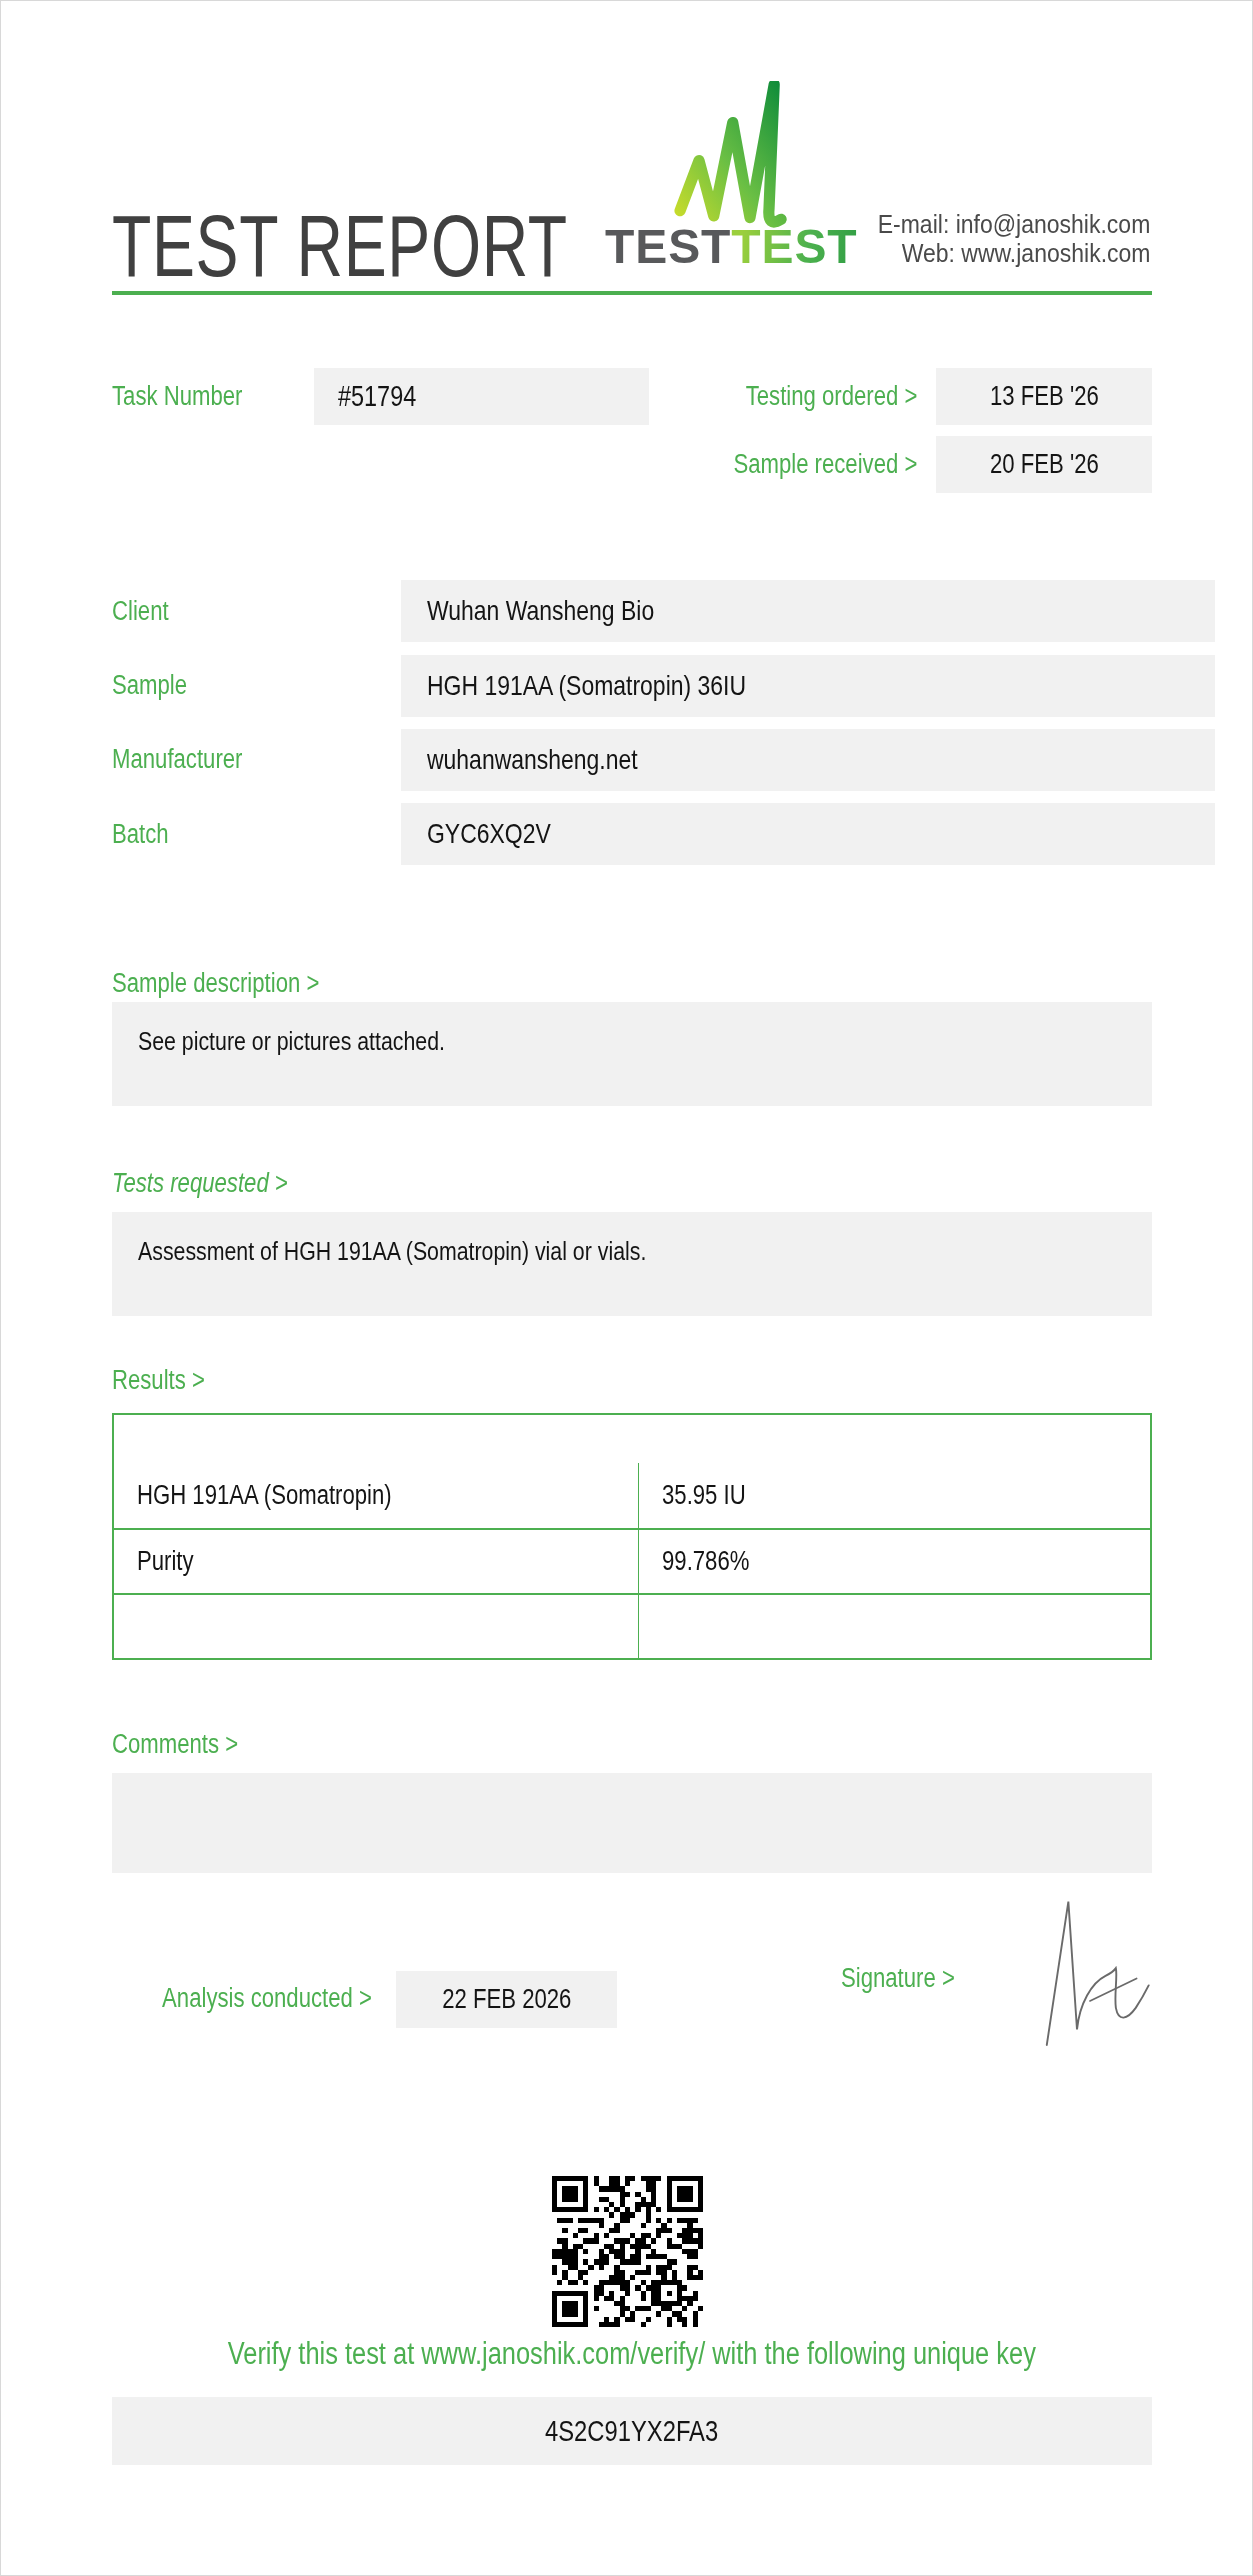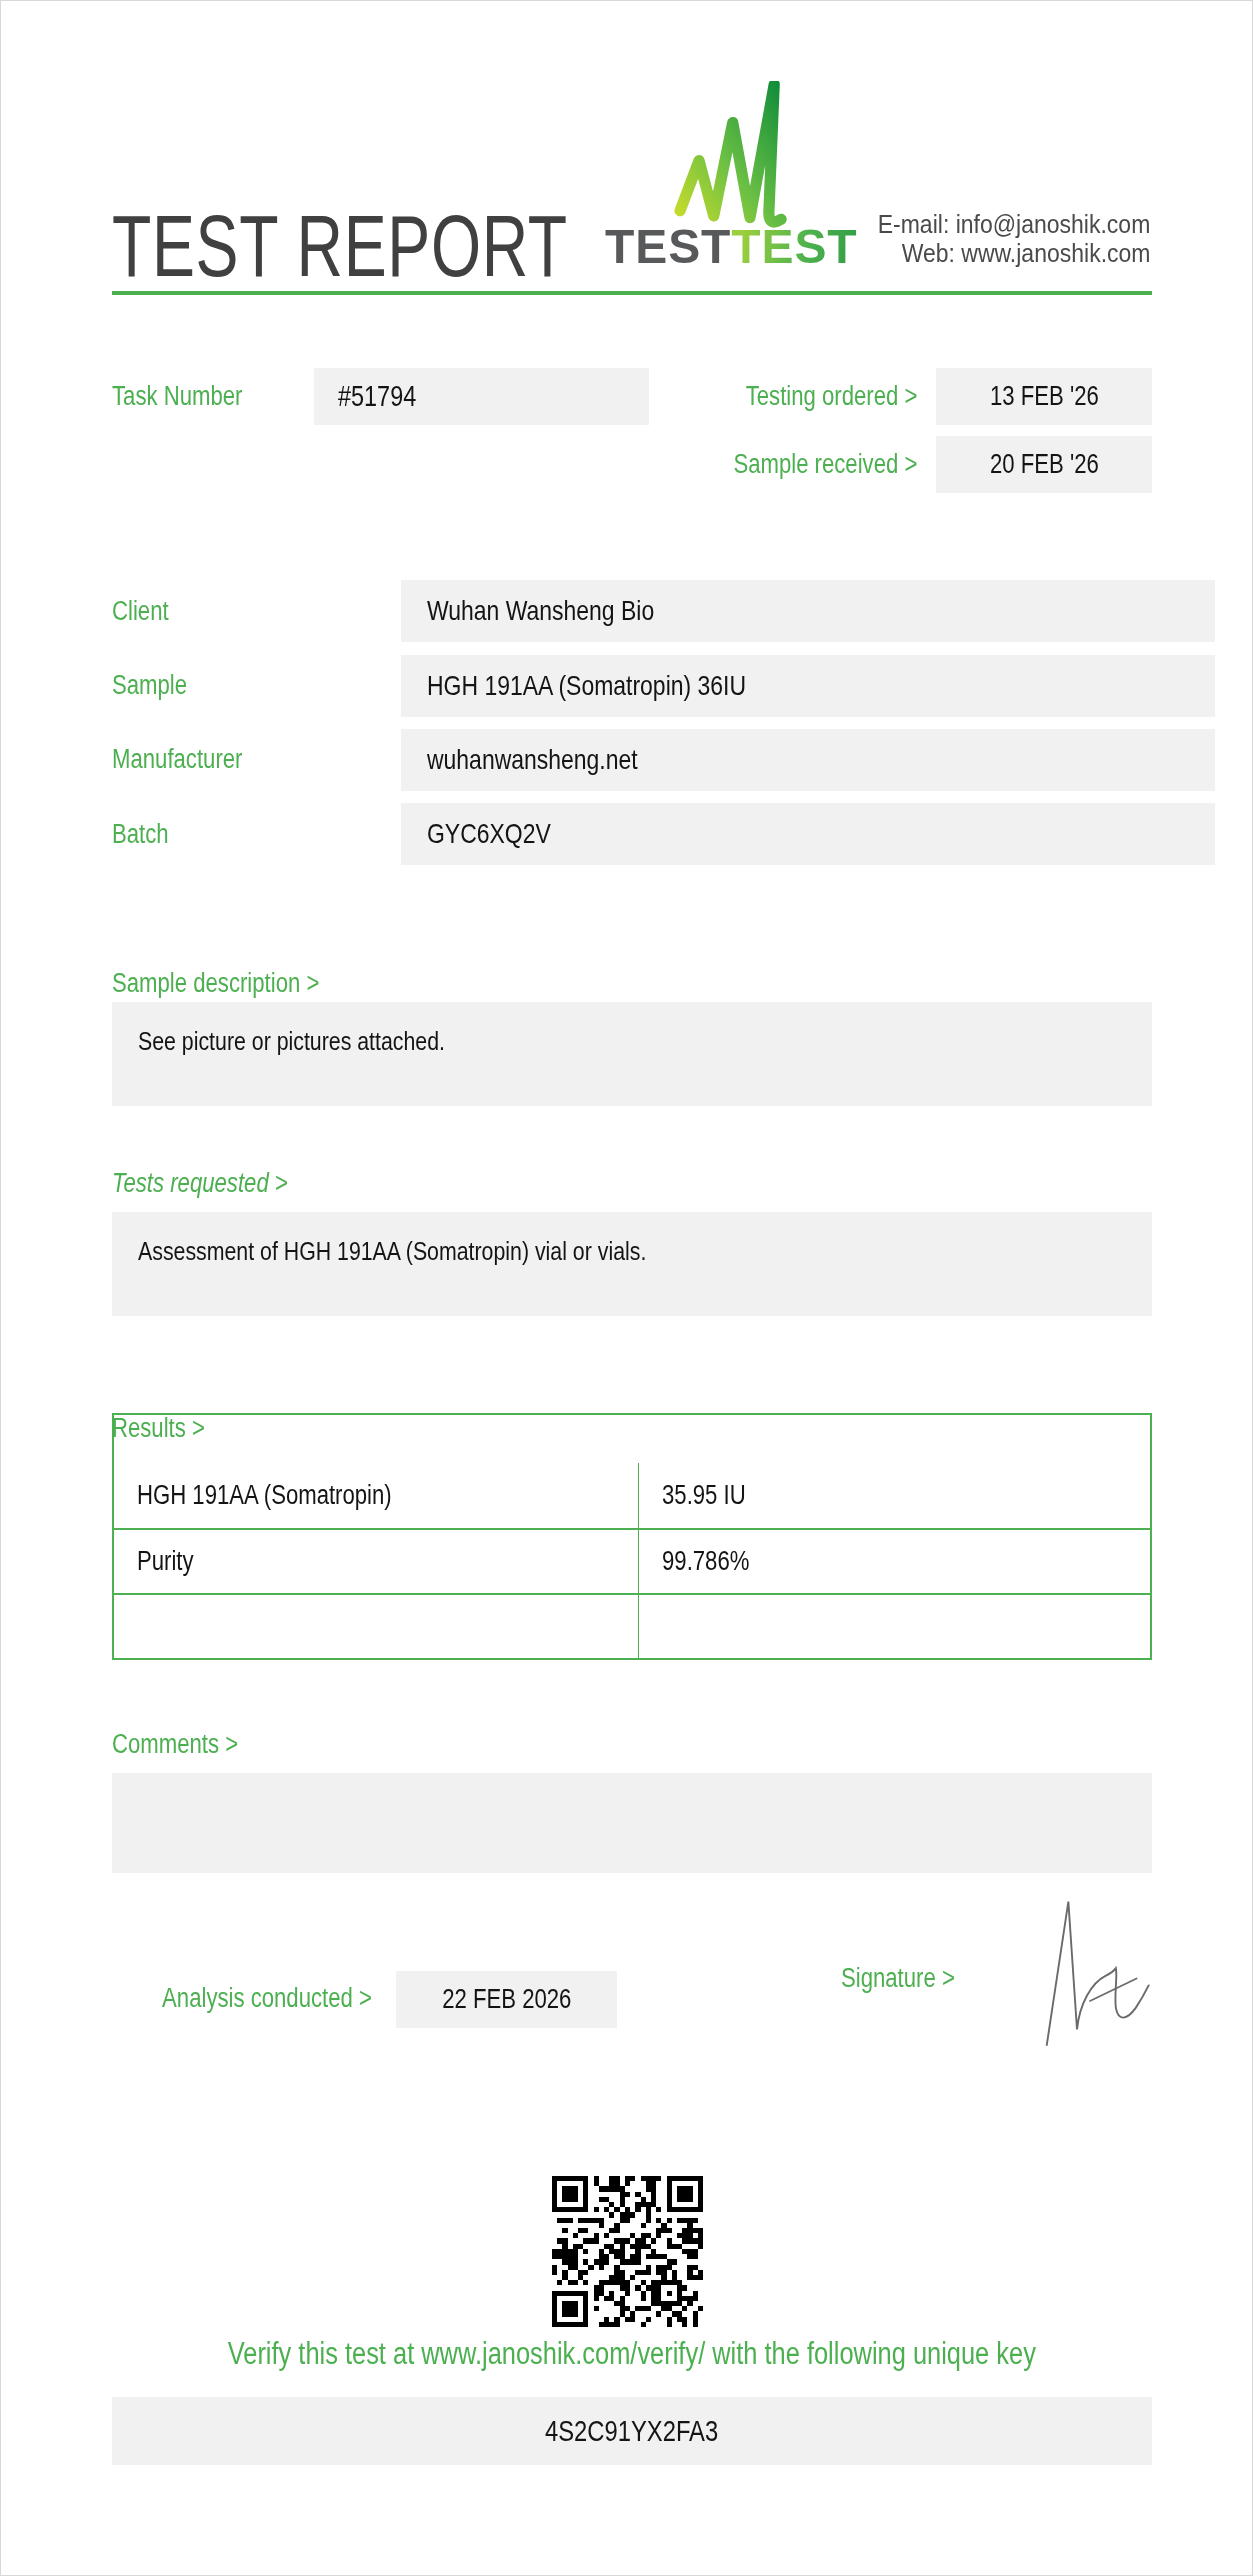--- a/index.html
+++ b/index.html
@@ -154,21 +154,21 @@
     <span class="cn">See picture or pictures attached.</span>
   </div>
 
   <div class="abs label sec-label" style="top:1168px;font-style:italic;">
     <span class="cn">Tests requested &gt;</span>
   </div>
   <div class="abs gbox sec-box" style="top:1211px;">
     <span class="cn">Assessment of HGH 191AA (Somatropin) vial or vials.</span>
   </div>
 
-  <div class="abs label sec-label" style="top:1365px;margin-top:48px;">
+  <div class="abs label sec-label" style="top:1365px;">
     <span class="cn">Results &gt;</span>
   </div>
   <div class="abs res-table">
     <div class="res-row">
       <div class="res-cell c1">
           <span class="cn">HGH 191AA (Somatropin)</span>
         </div>
       <div class="res-cell c2">
           <span class="cn">35.95 IU</span>
         </div>

